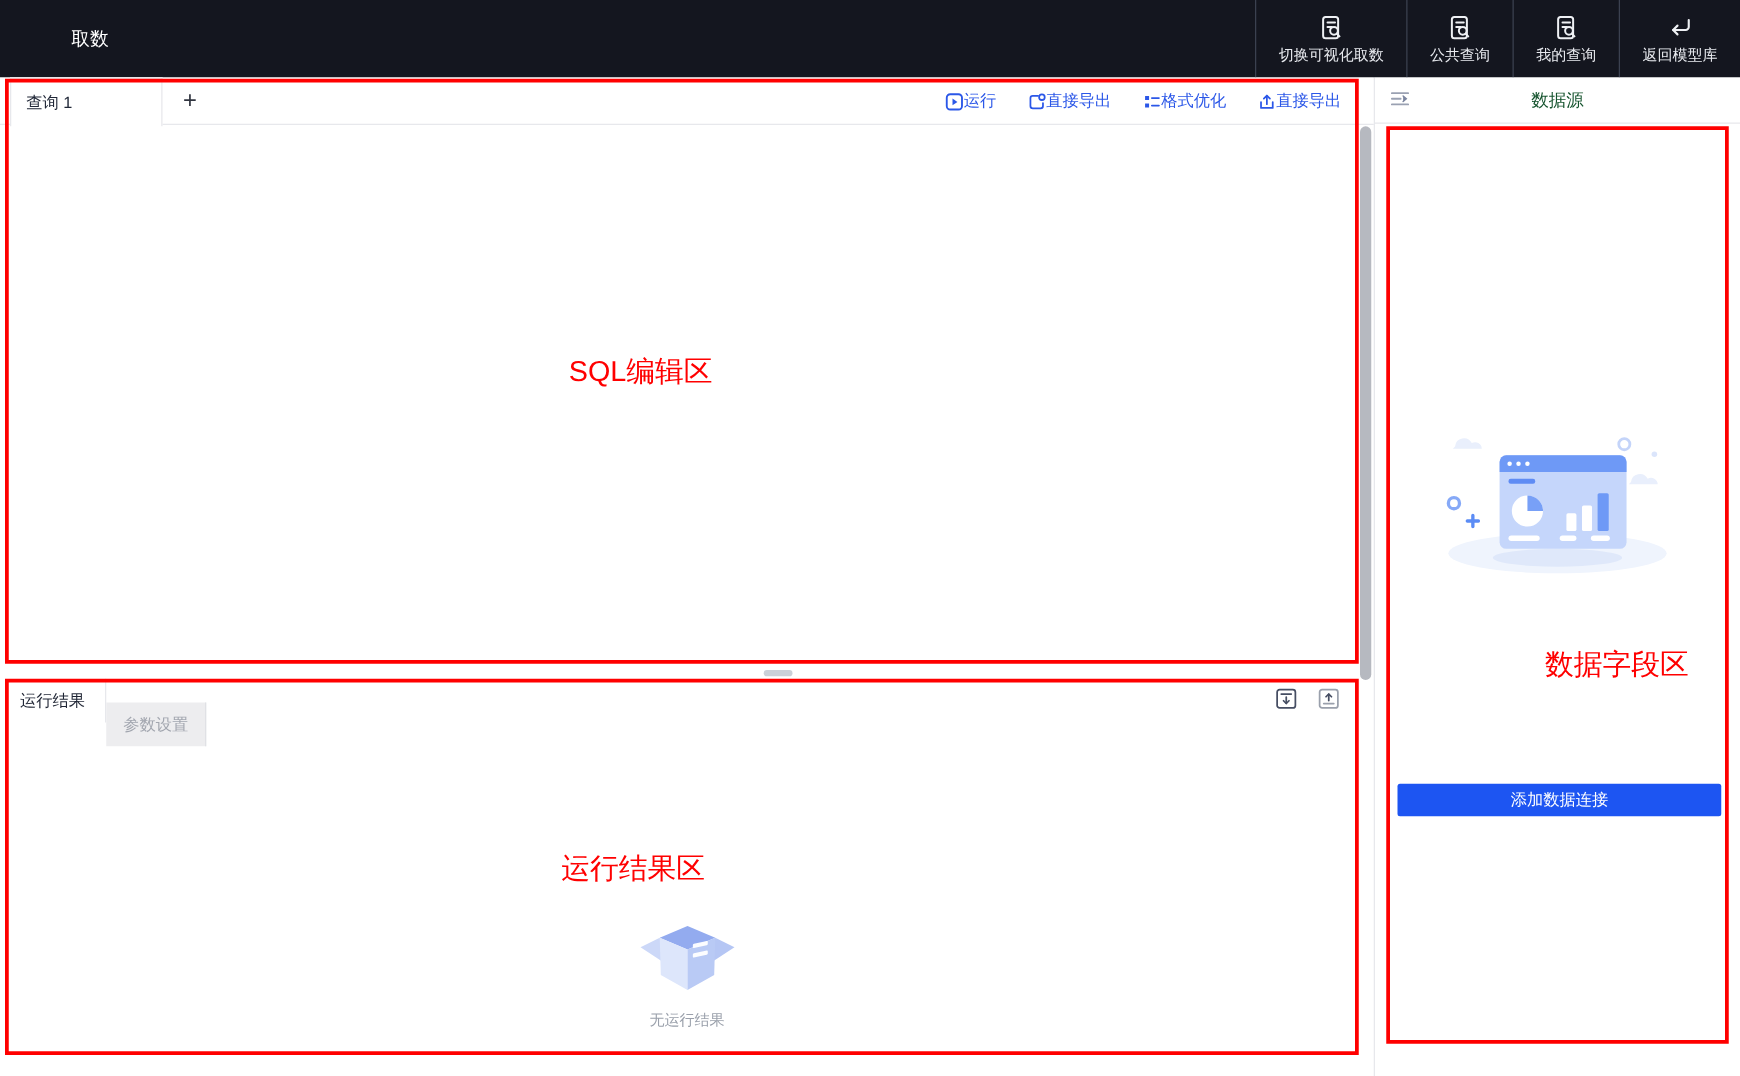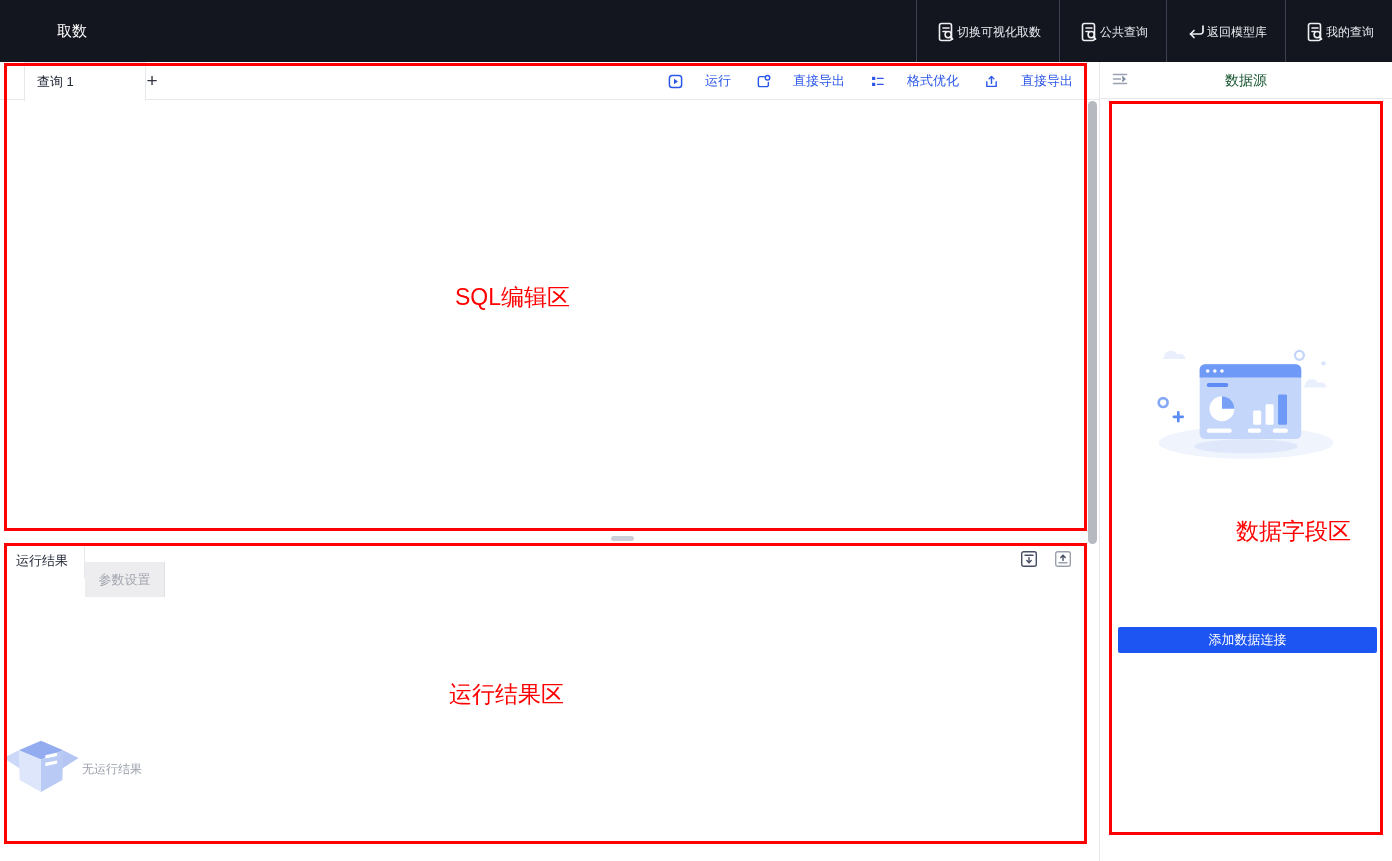--- a/index.html
+++ b/index.html
@@ -12,49 +12,49 @@
   }
   *{margin:0;padding:0;box-sizing:border-box;}
   html,body{background:#fff;}
   body{font-family:"Liberation Sans","DejaVu Sans",sans-serif;}
   .stage{position:relative;width:1392px;height:861px;background:#fff;overflow:hidden;}
 
   
   .topbar{position:absolute;left:0;top:0;width:1392px;height:62px;background:var(--topbar-bg);display:flex;align-items:center;}
   .topbar-title{position:absolute;left:57px;top:0;height:62px;display:flex;align-items:center;color:#ffffff;font-size:15px;}
   .topbar-actions{position:absolute;right:0;top:0;height:62px;display:flex;align-items:stretch;}
-  .topbar-item{display:flex;flex-direction:row;align-items:center;justify-content:center;padding:0 18px;cursor:pointer;border-left:1px solid #3b4150;}
+  .topbar-item{display:flex;flex-direction:column;align-items:center;justify-content:center;padding:0 18px;cursor:pointer;border-left:1px solid #3b4150;}
   .topbar-item:first-child{border-left:1px solid #3b4150;}
   .topbar-item .ticon{height:24px;display:flex;align-items:flex-end;justify-content:center;}
   .topbar-item .tlabel{margin-top:3px;font-size:12px;color:#e9ebf0;white-space:nowrap;}
 
   
   .tabbar{position:absolute;left:0;top:62px;width:1099px;height:38px;background:#fff;border-bottom:1px solid var(--line);}
-  .query-tab{position:absolute;left:8px;top:0;width:122px;height:39px;background:#fff;border:1px solid var(--line);border-bottom:none;display:flex;align-items:center;padding-left:12px;font-size:13px;color:#202737;z-index:2;cursor:pointer;margin-left:16px;}
+  .query-tab{position:absolute;left:8px;top:0;width:122px;height:39px;background:#fff;border:1px solid var(--line);border-bottom:none;display:flex;align-items:center;padding-left:12px;font-size:13px;color:#202737;z-index:2;cursor:pointer;}
   .add-tab{position:absolute;left:140px;top:0;width:24px;height:38px;display:flex;align-items:center;justify-content:center;font-size:19px;color:#30343f;cursor:pointer;}
   .editor-toolbar{position:absolute;right:26px;top:0;height:38px;display:flex;align-items:center;gap:25px;}
-  .tool-btn{display:flex;align-items:center;gap:22px;color:var(--accent);font-size:13px;cursor:pointer;white-space:nowrap;}
+  .tool-btn{display:flex;align-items:center;gap:0;color:var(--accent);font-size:13px;cursor:pointer;white-space:nowrap;}
   .tool-btn svg{display:block;}
 
   .editor{position:absolute;left:0;top:100px;width:1099px;height:431px;background:#fff;}
   .editor-placeholder{position:absolute;left:65px;top:2px;font-size:12px;color:#a0a6b1;}
   .editor-gutter{position:absolute;left:26px;top:19px;width:14px;text-align:right;font-family:"DejaVu Sans Mono","Liberation Mono",monospace;font-size:13px;color:#33415e;}
   .editor-lineBox{position:absolute;left:64px;top:17px;width:911px;height:22px;border:1px solid #d9dbe0;background:#fff;cursor:text;}
 
   .splitter{position:absolute;left:0;top:531px;width:1099px;height:12px;background:#fff;}
   .splitter-handle{position:absolute;left:611px;top:5px;width:23px;height:5px;border-radius:3px;background:#cbd0d8;cursor:row-resize;}
 
   .results{position:absolute;left:0;top:543px;width:1099px;height:318px;background:#fff;}
   .results-tabbar{position:absolute;left:0;top:0;width:100%;height:35px;display:flex;}
   .rtab{height:35px;display:flex;align-items:center;justify-content:center;font-size:13px;cursor:pointer;}
   .rtab.active{width:85px;background:#fff;border-right:1px solid var(--line);color:#1e2433;}
   .rtab.inactive{width:80px;background:#ededef;border-right:1px solid #e0e1e5;color:#a2a6af;margin-top:19px;}
   .results-icons{position:absolute;top:9px;left:1020px;display:flex;gap:16px;}
   .panel-icon-btn{width:18px;height:18px;display:flex;align-items:center;justify-content:center;cursor:pointer;}
-  .results-empty{position:absolute;left:0;top:188px;width:100%;display:flex;flex-direction:row;align-items:center;}
+  .results-empty{position:absolute;left:0;top:188px;width:100%;display:flex;flex-direction:column;align-items:center;}
   .results-empty .empty-text{margin-top:8px;font-size:12px;color:var(--muted);}
 
   .v-scrollbar{position:absolute;left:1088px;top:101px;width:9px;height:443px;border-radius:4.5px;background:#b6b9c0;cursor:pointer;}
   .panel-divider{position:absolute;left:1099px;top:62px;width:1px;height:799px;background:var(--line);}
 
   
   .side-panel{position:absolute;left:1100px;top:62px;width:292px;height:799px;background:#fff;}
   .side-header{position:absolute;left:0;top:0;width:100%;height:37px;border-bottom:1px solid var(--line);}
   .collapse-btn{position:absolute;left:9px;top:8px;width:22px;height:22px;cursor:pointer;display:flex;align-items:center;justify-content:center;}
   .side-title{position:absolute;left:0;top:0;width:100%;height:37px;display:flex;align-items:center;justify-content:center;font-size:14px;color:#14532d;}
@@ -101,38 +101,38 @@
             <path d="M8 7h6M8 10.5h3.5"></path>
             <circle cx="13.2" cy="13.6" r="3.1"></circle>
             <path d="M15.4 15.9l2.2 2.2"></path>
           </svg>
         </span>
         <span class="tlabel">公共查询</span>
       </div>
 
       <div class="topbar-item">
         <span class="ticon">
-          <svg width="22" height="22" viewBox="0 0 22 22" fill="none" stroke="#eef0f4" stroke-width="1.7" stroke-linecap="round" stroke-linejoin="round">
-            <path d="M18 5v5.5a2.5 2.5 0 0 1-2.5 2.5H5.5"></path>
-            <path d="M9 9.5L5.5 13 9 16.5"></path>
-          </svg>
-        </span>
-        <span class="tlabel">返回模型库</span>
-      </div>
-
-      <div class="topbar-item">
-        <span class="ticon">
           <svg width="22" height="22" viewBox="0 0 22 22" fill="none" stroke="#eef0f4" stroke-width="1.6" stroke-linecap="round">
             <rect x="4.5" y="2.5" width="12" height="17" rx="2"></rect>
             <path d="M8 7h6M8 10.5h3.5"></path>
             <circle cx="13.2" cy="13.6" r="3.1"></circle>
             <path d="M15.4 15.9l2.2 2.2"></path>
           </svg>
         </span>
         <span class="tlabel">我的查询</span>
+      </div>
+
+      <div class="topbar-item">
+        <span class="ticon">
+          <svg width="22" height="22" viewBox="0 0 22 22" fill="none" stroke="#eef0f4" stroke-width="1.7" stroke-linecap="round" stroke-linejoin="round">
+            <path d="M18 5v5.5a2.5 2.5 0 0 1-2.5 2.5H5.5"></path>
+            <path d="M9 9.5L5.5 13 9 16.5"></path>
+          </svg>
+        </span>
+        <span class="tlabel">返回模型库</span>
       </div>
 
     </div>
   </div>
 
   <div class="tabbar">
     <div class="query-tab">查询 1</div>
     <div class="add-tab">+</div>
 
     <div class="editor-toolbar">

